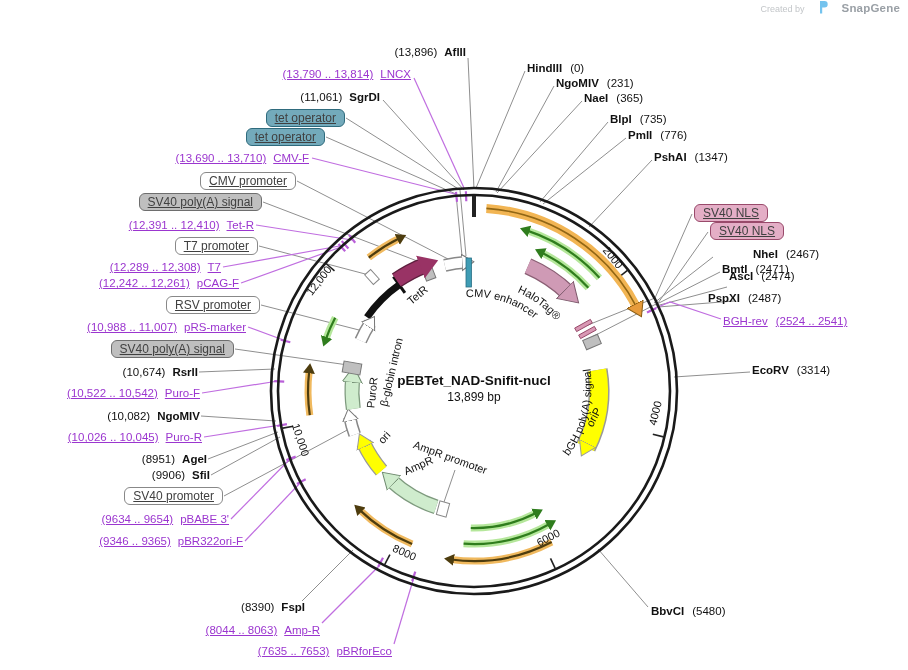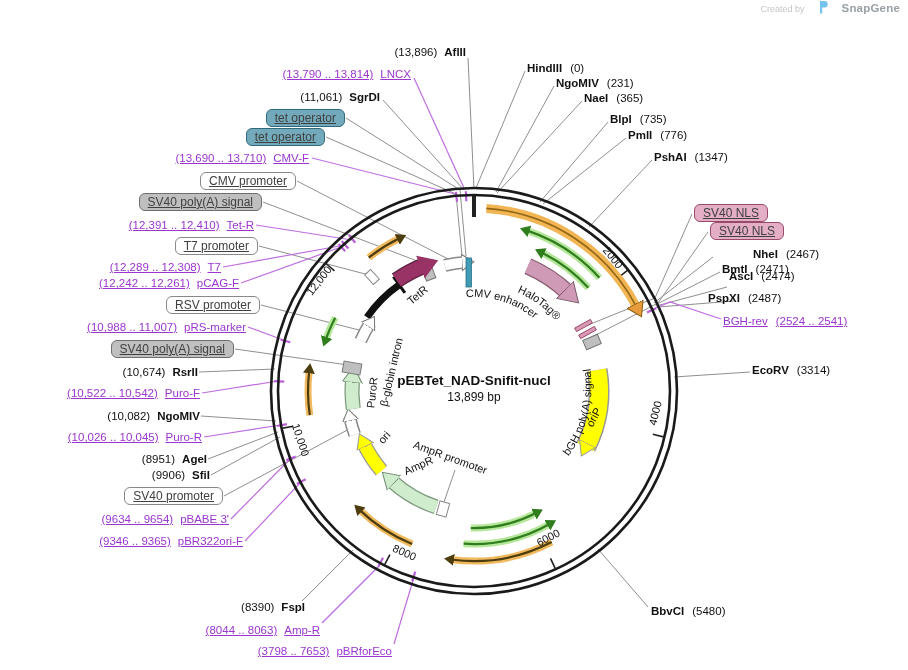--- a/index.html
+++ b/index.html
@@ -294,21 +294,21 @@
 <div class="lab la-r enz" style="right:708px;top:408px"><span class="pos">(10,082)</span><span class="name">NgoMIV</span></div>
 <div class="lab la-r pri" style="right:706px;top:429px"><span class="pos">(10,026 .. 10,045)</span><span class="name">Puro-R</span></div>
 <div class="lab la-r enz" style="right:701px;top:451px"><span class="pos">(8951)</span><span class="name">AgeI</span></div>
 <div class="lab la-r enz" style="right:698px;top:467px"><span class="pos">(9906)</span><span class="name">SfiI</span></div>
 <div class="lab box" style="right:685px;top:487px"><span>SV40 promoter</span></div>
 <div class="lab la-r pri" style="right:679px;top:511px"><span class="pos">(9634 .. 9654)</span><span class="name">pBABE 3'</span></div>
 <div class="lab la-r pri" style="right:665px;top:533px"><span class="pos">(9346 .. 9365)</span><span class="name">pBR322ori-F</span></div>
 
 <div class="lab la-r enz" style="right:603px;top:599px"><span class="pos">(8390)</span><span class="name">FspI</span></div>
 <div class="lab la-r pri" style="right:588px;top:622px"><span class="pos">(8044 .. 8063)</span><span class="name">Amp-R</span></div>
-<div class="lab la-r pri" style="right:516px;top:643px"><span class="pos">(3798 .. 7653)</span><span class="name">pBRforEco</span></div>
+<div class="lab la-r pri" style="right:516px;top:643px"><span class="pos">(7635 .. 7653)</span><span class="name">pBRforEco</span></div>
 
 <div class="lab la-l enz" style="left:527px;top:60px"><span class="name">HindIII</span><span class="pos">(0)</span></div>
 <div class="lab la-l enz" style="left:556px;top:75px"><span class="name">NgoMIV</span><span class="pos">(231)</span></div>
 <div class="lab la-l enz" style="left:584px;top:90px"><span class="name">NaeI</span><span class="pos">(365)</span></div>
 <div class="lab la-l enz" style="left:610px;top:111px"><span class="name">BlpI</span><span class="pos">(735)</span></div>
 <div class="lab la-l enz" style="left:628px;top:127px"><span class="name">PmlI</span><span class="pos">(776)</span></div>
 <div class="lab la-l enz" style="left:654px;top:149px"><span class="name">PshAI</span><span class="pos">(1347)</span></div>
 <div class="lab box pink" style="left:694px;top:204px"><span>SV40 NLS</span></div>
 <div class="lab box pink" style="left:710px;top:222px"><span>SV40 NLS</span></div>
 <div class="lab la-l enz" style="left:753px;top:246px"><span class="name">NheI</span><span class="pos">(2467)</span></div>

